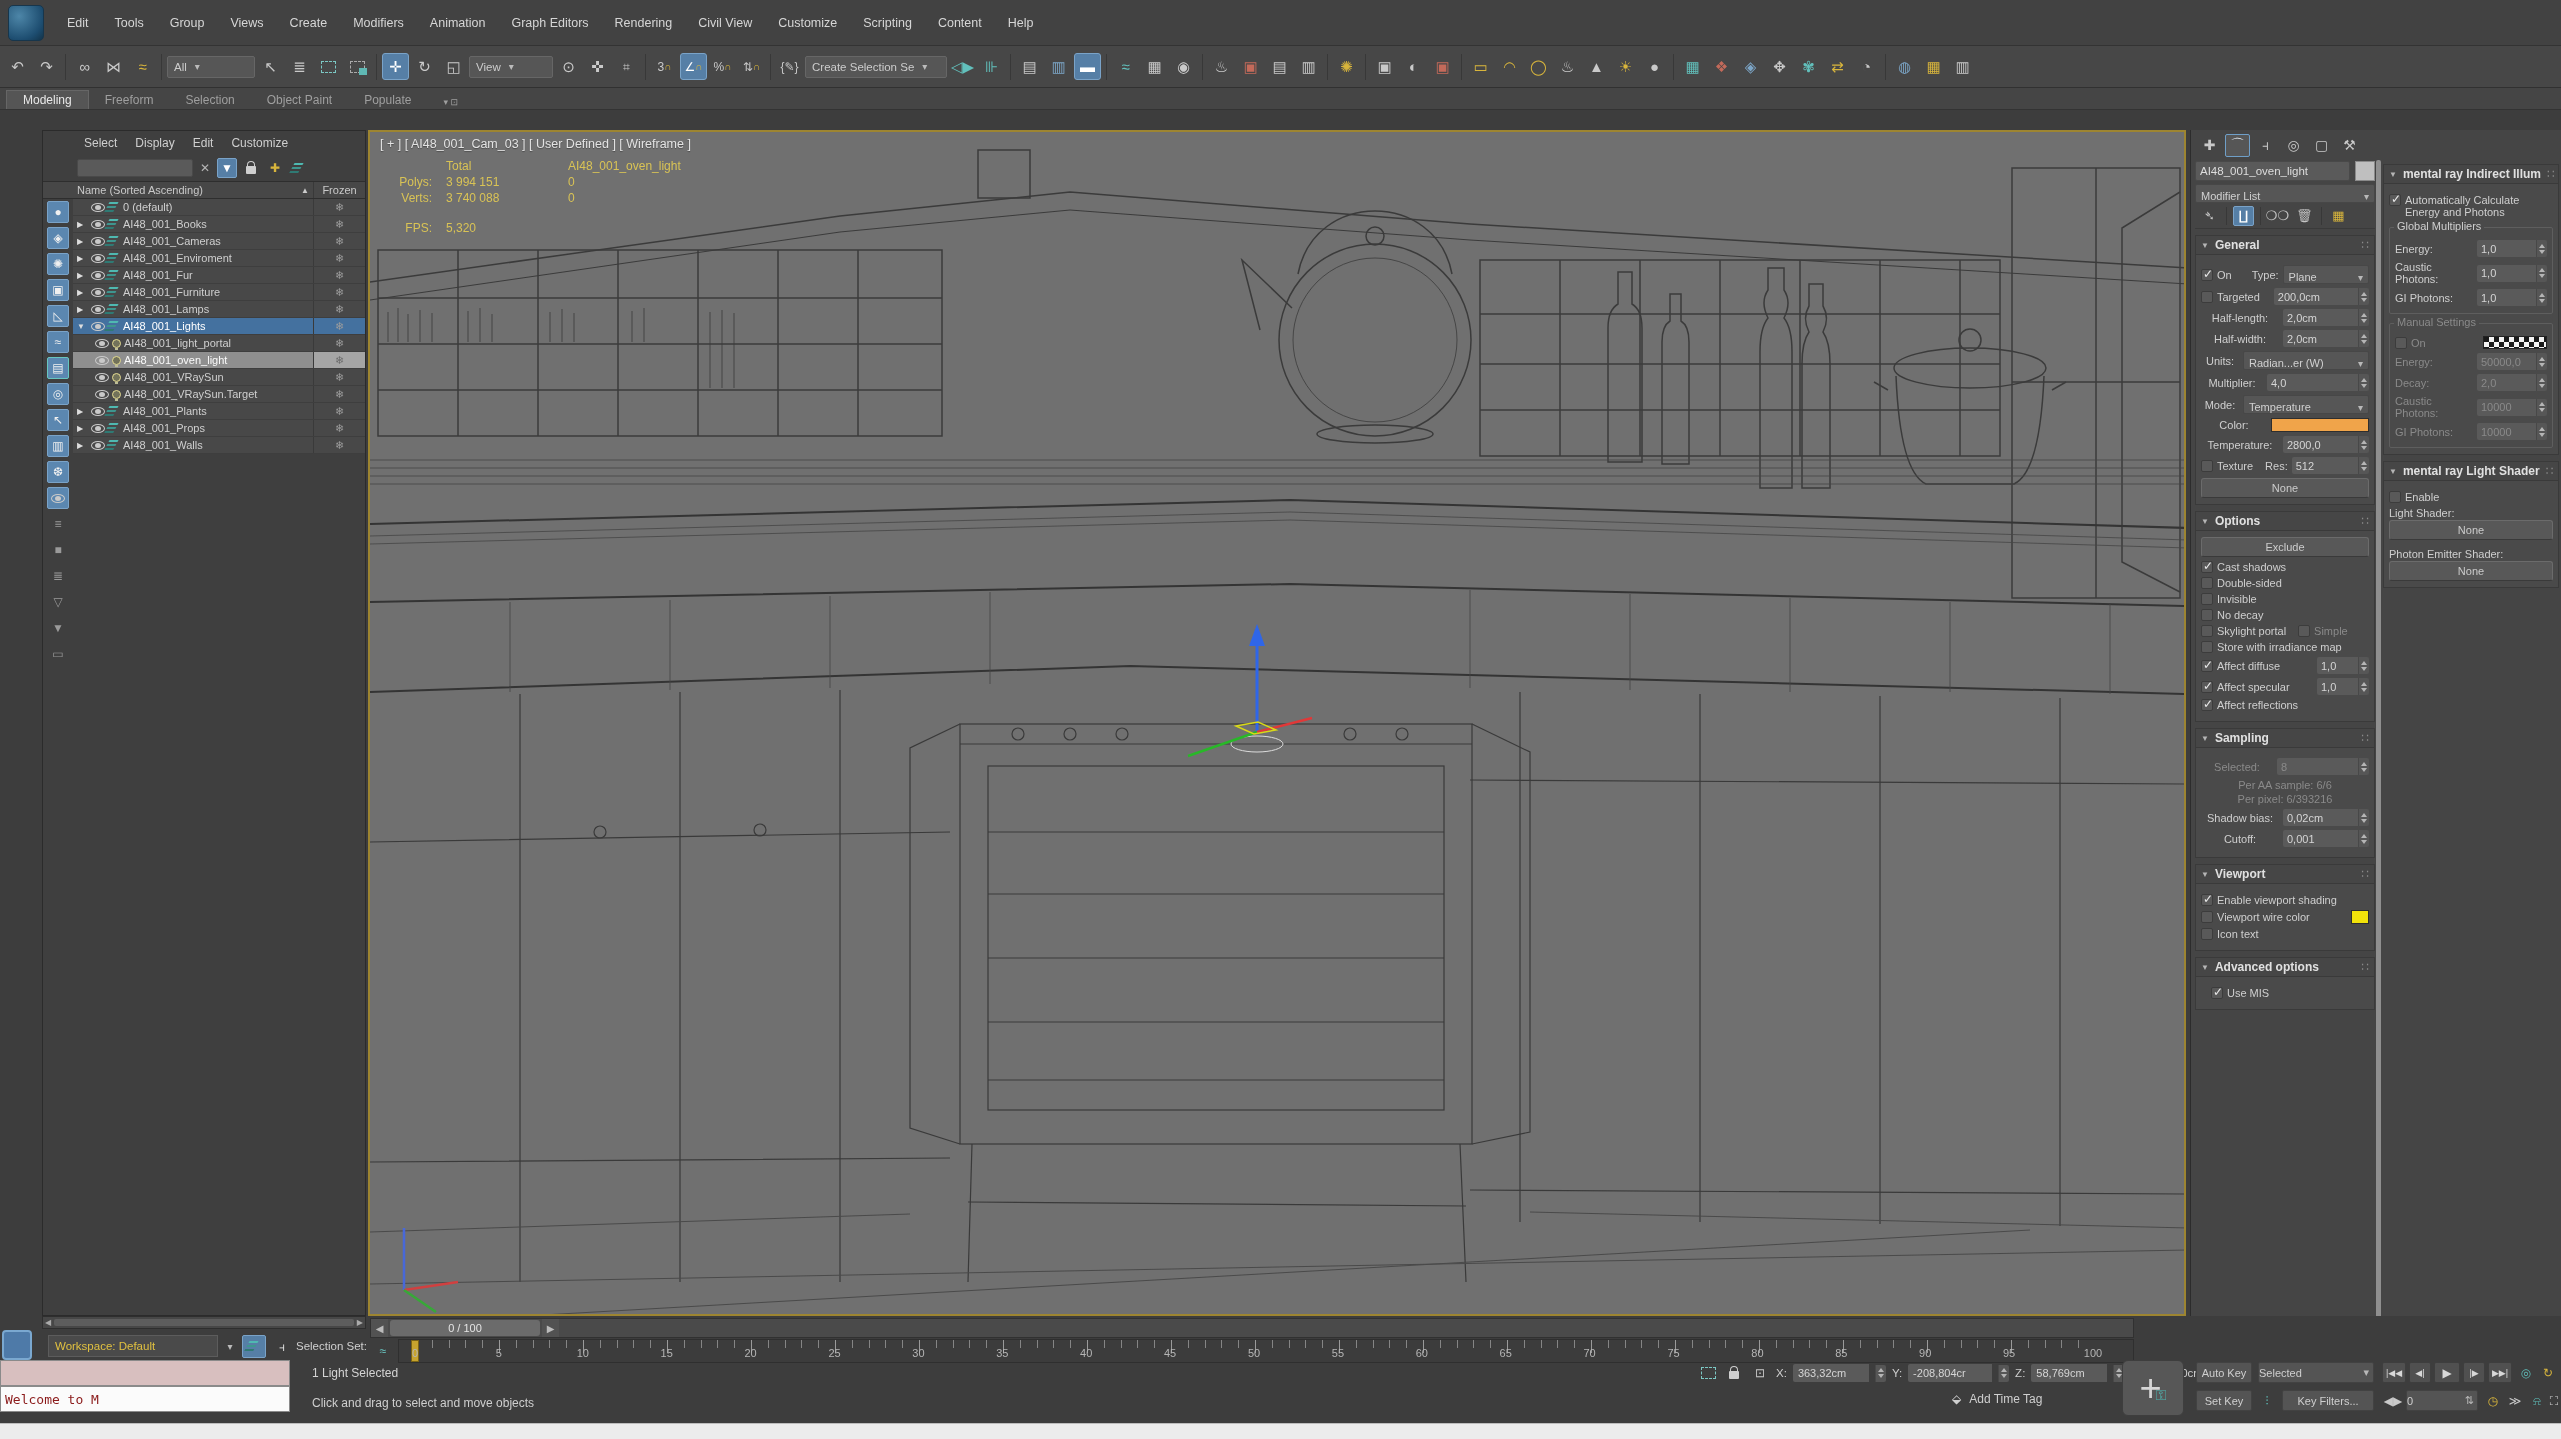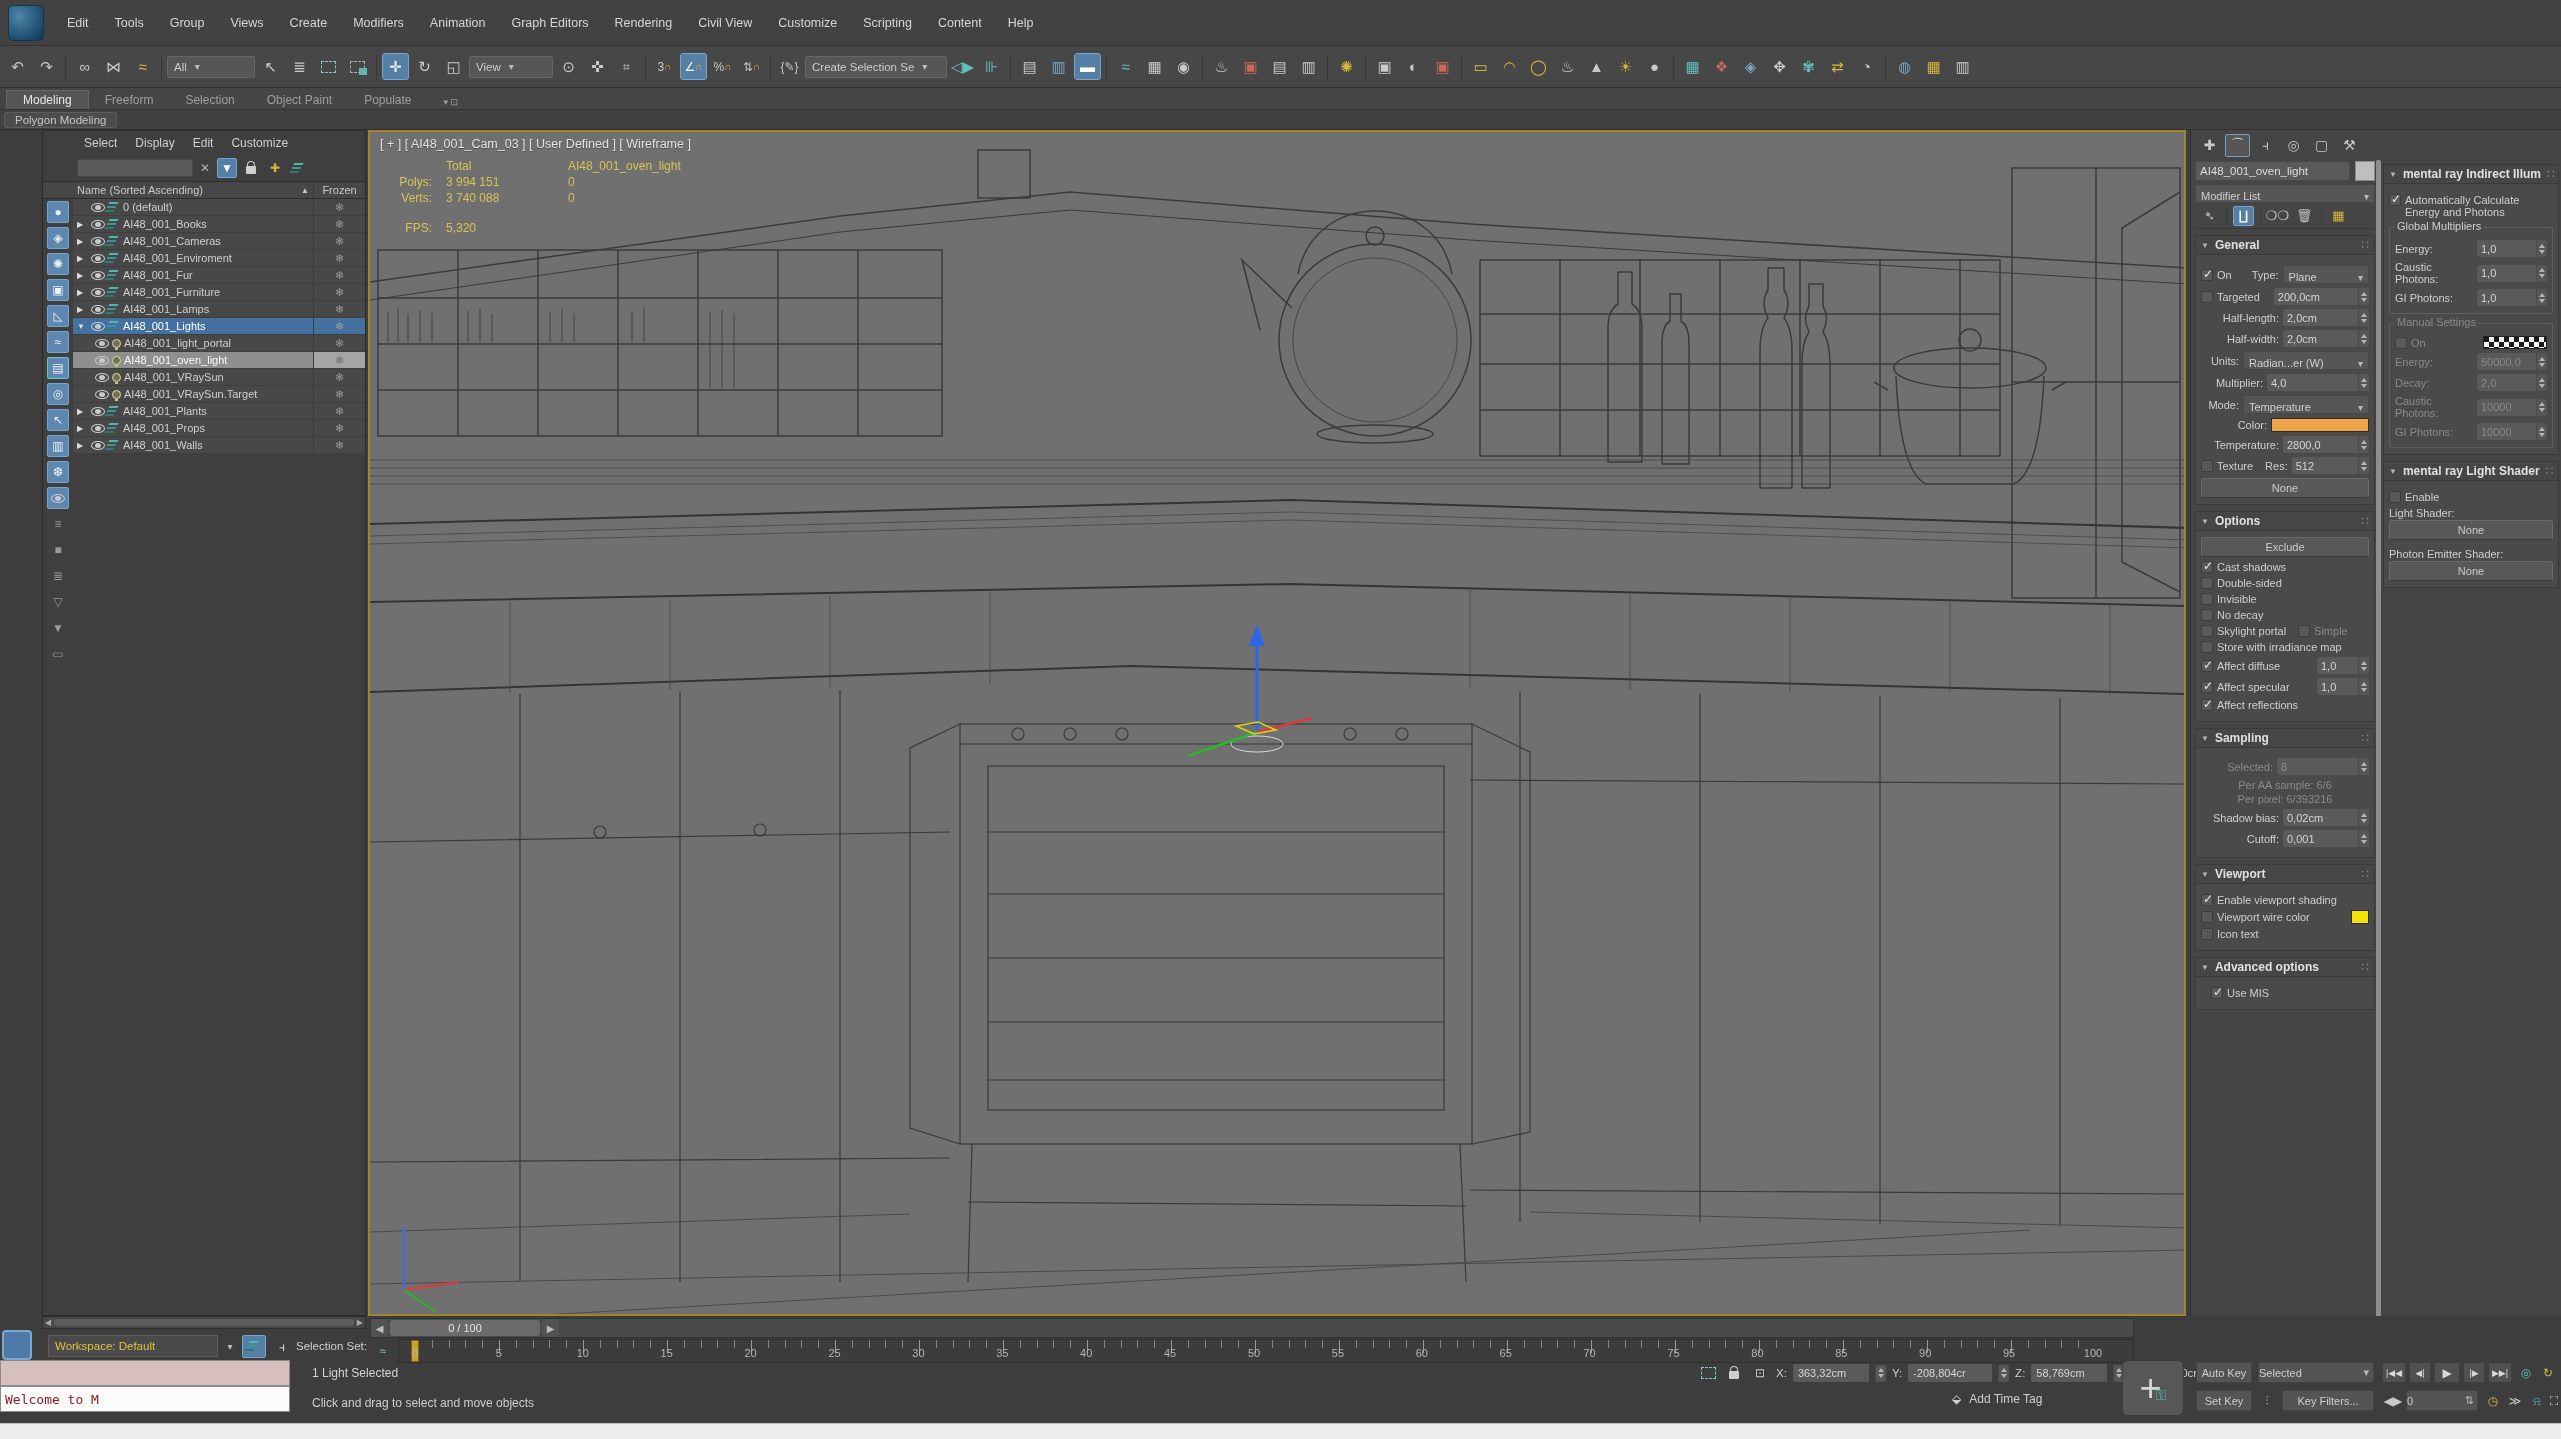--- a/index.html
+++ b/index.html
@@ -86,21 +86,21 @@
   .cp-stackbtns{height:26px;display:flex;align-items:center;gap:6px;padding:0 4px;border-bottom:1px solid #3a3a3a}
   .sbtn{width:21px;height:20px;display:flex;align-items:center;justify-content:center;color:#c5c5c5;font-size:13px;border-radius:2px}
   .sbtn.act{background:#567fa6;border:1px solid #7aa3c8;color:#fff}
   .ssep{width:1px;height:18px;background:#383838}
   .rollout{margin-top:6px;background:#4a4a4a;border:1px solid #3a3a3a}
   .roh{height:19px;display:flex;align-items:center;gap:6px;background:#464646;border-bottom:1px solid #3a3a3a;font-weight:bold;font-size:12px;color:#e0e0e0;padding:0 5px}
   .roh::before{content:"▼";font-size:8px;color:#b5b5b5;font-weight:normal}
   .roh::after{content:"∷";margin-left:auto;color:#8a8a8a;font-weight:normal}
   .rob{padding:6px 5px}
   .cr{display:flex;align-items:center;gap:4px;margin:4px 0;font-size:11px;color:#cfcfcf}
-  .cl{text-align:right;flex:none}
+  .cl{text-align:center;flex:none}
   .fw{display:flex;flex:1;min-width:0}
   .fv{height:17px;background:#5a5a5a;border-radius:2px 0 0 2px;color:#d5d5d5;font-size:11px;display:flex;align-items:center;padding:0 4px;flex:1;min-width:0;white-space:nowrap;overflow:hidden}
   .spn{width:11px;height:17px;display:flex;flex-direction:column;align-items:center;justify-content:center;gap:2px;background:#565656;border-left:1px solid #484848;border-radius:0 2px 2px 0;flex:none}
   .spn::before{content:"";width:0;border:3px solid transparent;border-bottom:4px solid #b5b5b5}
   .spn::after{content:"";width:0;border:3px solid transparent;border-top:4px solid #b5b5b5}
   .chk{width:12px;height:12px;background:#595959;border:1px solid #3c3c3c;border-radius:2px;flex:none;position:relative}
   .chk.on::before{content:"✓";position:absolute;left:1px;top:-3px;color:#e8e8e8;font-size:12px}
   .dim{color:#8a8a8a}
   .dim .fv,.dim.fv{color:#8a8a8a}
   .dim .chk.on::before{color:#9a9a9a}
@@ -255,23 +255,20 @@
     <span class="tbtn">▥</span>
   </div>
 
   <div class="ribbontabs">
     <span class="rtab active">Modeling</span>
     <span class="rtab">Freeform</span>
     <span class="rtab">Selection</span>
     <span class="rtab">Object Paint</span>
     <span class="rtab">Populate</span>
     <span class="rtab" style="font-size:9px">▾ ⊡</span>
-  </div>
-  <div class="ribbonstrip">
-    <span class="pstrip">Polygon Modeling</span>
   </div>
 
   <div class="explorer">
     <div class="ex-menus">
       <span>Select</span>
       <span>Display</span>
       <span>Edit</span>
       <span>Customize</span>
     </div>
     <div class="ex-search">

